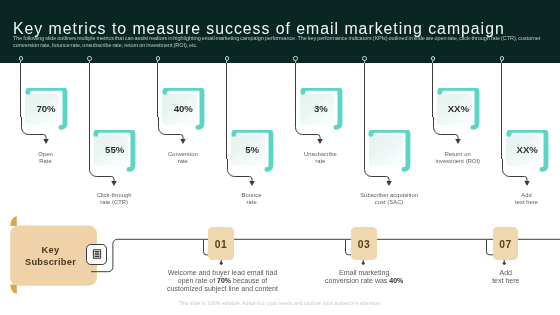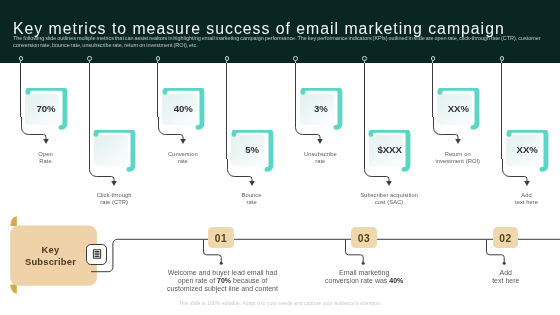--- a/index.html
+++ b/index.html
@@ -30,21 +30,21 @@
        color:#5a5a5a;letter-spacing:.05px;}
 
   
   .ktwrap{position:absolute;left:8px;top:216px;width:100px;height:80px;}
   .ktlabel{position:absolute;left:8px;top:226.5px;width:85px;height:61px;
       display:flex;flex-direction:column;align-items:center;justify-content:center;
       font-size:9.3px;font-weight:bold;color:#473823;line-height:11.6px;letter-spacing:.25px;}
   .iconbox{position:absolute;left:85.9px;top:244.1px;width:21.5px;height:20.8px;
       border-radius:4.8px;background:#fdfdfd;border:1.1px solid #3a3a3a;
       box-sizing:border-box;display:flex;align-items:center;justify-content:center;}
-  .numbox{position:absolute;width:25.4px;height:21px;border-radius:4.5px;background:#efd8ad;
+  .numbox{position:absolute;width:25.4px;height:33px;border-radius:4.5px;background:#efd8ad;
           display:flex;align-items:center;justify-content:center;padding-top:2px;box-sizing:border-box;
           font-size:10.3px;font-weight:bold;color:#554118;letter-spacing:.4px;}
   .ttext{position:absolute;text-align:center;font-size:7.0px;line-height:8.1px;color:#585858;}
   .ttext b{color:#2b2b2b;font-weight:bold;}
   .footer{position:absolute;left:0;top:300.2px;width:560px;text-align:center;
           font-size:5.05px;color:#c8c8c8;letter-spacing:.05px;}
 </style>
 </head>
 <body>
 
@@ -79,20 +79,21 @@
       <div class="dot" style="left: 87.15px; top: 56.3px;"></div>
       <div style="position: absolute; left: 83.1px; top: 159px; width: 44px; height: 28px;"><svg width="44" height="28" viewBox="0 0 44 28" shape-rendering="geometricPrecision">
           <path d="M6.5 0 L6.5 10.5 A7 7 0 0 0 13.5 17.5 L28.4 17.5 A2.6 2.6 0 0 1 31 20.1 L31 22.6" fill="none" stroke="#3d3d3d" stroke-width="1"></path>
           <path d="M28.2 22.0 L31 26.9 L33.8 22.0 Z" fill="#3d3d3d"></path>
         </svg></div>
       <div class="card" style="left: 93.3px; top: 129.5px;">
         <div class="mint"></div>
         <svg class="brk" width="46" height="46" viewBox="0 0 46 46">
           <path d="M2.85 4.4 L2.85 4.0 A3.6 3.6 0 0 1 6.45 0.4 L36.35 0.4 A3.6 3.6 0 0 1 39.95 4.0 L39.95 35.8 A3.6 3.6 0 0 1 36.35 39.4 L35.9 39.4" fill="none" stroke="#5bd5c6" stroke-width="4.9" stroke-linecap="round"></path>
         </svg>
+        <div class="val">55%</div>
       </div>
       <div class="lbl" style="left: 79.1px; top: 191.6px; width: 70px;">
         <div>Click-through</div>
         <div>rate (CTR)</div>
       </div>
       <div class="stem" style="left: 157.3px; top: 63px; height: 54px;"></div>
       <div class="dotstem" style="left: 157.3px; top: 59.5px; height: 3.5px;"></div>
       <div class="dot" style="left: 155.85px; top: 56.3px;"></div>
       <div style="position: absolute; left: 151.8px; top: 117px; width: 44px; height: 28px;"><svg width="44" height="28" viewBox="0 0 44 28" shape-rendering="geometricPrecision">
           <path d="M6.5 0 L6.5 10.5 A7 7 0 0 0 13.5 17.5 L28.4 17.5 A2.6 2.6 0 0 1 31 20.1 L31 22.6" fill="none" stroke="#3d3d3d" stroke-width="1"></path>
@@ -150,21 +151,20 @@
       <div class="dot" style="left: 362.15px; top: 56.3px;"></div>
       <div style="position: absolute; left: 358.1px; top: 159px; width: 44px; height: 28px;"><svg width="44" height="28" viewBox="0 0 44 28" shape-rendering="geometricPrecision">
           <path d="M6.5 0 L6.5 10.5 A7 7 0 0 0 13.5 17.5 L28.4 17.5 A2.6 2.6 0 0 1 31 20.1 L31 22.6" fill="none" stroke="#3d3d3d" stroke-width="1"></path>
           <path d="M28.2 22.0 L31 26.9 L33.8 22.0 Z" fill="#3d3d3d"></path>
         </svg></div>
       <div class="card" style="left: 368.3px; top: 129.5px;">
         <div class="mint"></div>
         <svg class="brk" width="46" height="46" viewBox="0 0 46 46">
           <path d="M2.85 4.4 L2.85 4.0 A3.6 3.6 0 0 1 6.45 0.4 L36.35 0.4 A3.6 3.6 0 0 1 39.95 4.0 L39.95 35.8 A3.6 3.6 0 0 1 36.35 39.4 L35.9 39.4" fill="none" stroke="#5bd5c6" stroke-width="4.9" stroke-linecap="round"></path>
         </svg>
-        <div class="val">$XXX</div>
       </div>
       <div class="lbl" style="left: 354.1px; top: 191.6px; width: 70px;">
         <div>Subscriber acquisition</div>
         <div>cost (SAC)</div>
       </div>
       <div class="stem" style="left: 432.3px; top: 63px; height: 54px;"></div>
       <div class="dotstem" style="left: 432.3px; top: 59.5px; height: 3.5px;"></div>
       <div class="dot" style="left: 430.85px; top: 56.3px;"></div>
       <div style="position: absolute; left: 426.8px; top: 117px; width: 44px; height: 28px;"><svg width="44" height="28" viewBox="0 0 44 28" shape-rendering="geometricPrecision">
           <path d="M6.5 0 L6.5 10.5 A7 7 0 0 0 13.5 17.5 L28.4 17.5 A2.6 2.6 0 0 1 31 20.1 L31 22.6" fill="none" stroke="#3d3d3d" stroke-width="1"></path>
@@ -237,20 +237,20 @@
         </svg></div>
       <div class="numbox" style="left: 351.3px; top: 226.6px;">03</div>
       <div class="ttext" style="left: 304.2px; top: 268.6px; width: 120px;">
         <div>Email marketing</div>
         <div>conversion rate was <b>40%</b></div>
       </div>
       <div style="position: absolute; left: 484.2px; top: 238px; width: 30px; height: 30px;"><svg width="30" height="30" viewBox="0 0 30 30" shape-rendering="geometricPrecision">
           <path d="M2.5 1.9 L2.5 13.8 A3 3 0 0 0 5.5 16.8 L17.7 16.8 A2.5 2.5 0 0 1 20.2 19.3 L20.2 24.3" fill="none" stroke="#3d3d3d" stroke-width="1"></path>
           <circle cx="20.2" cy="25.3" r="1.5" fill="#3d3d3d"></circle>
         </svg></div>
-      <div class="numbox" style="left: 492.8px; top: 226.6px;">02</div>
+      <div class="numbox" style="left: 492.8px; top: 226.6px;">07</div>
       <div class="ttext" style="left: 445.8px; top: 268.6px; width: 120px;">
         <div>Add</div>
         <div>text here</div>
       </div>
     </div>
   <div class="footer">This slide is 100% editable. Adapt it to your needs and capture your audience's attention.</div>
 </div>
 
 </body></html>

